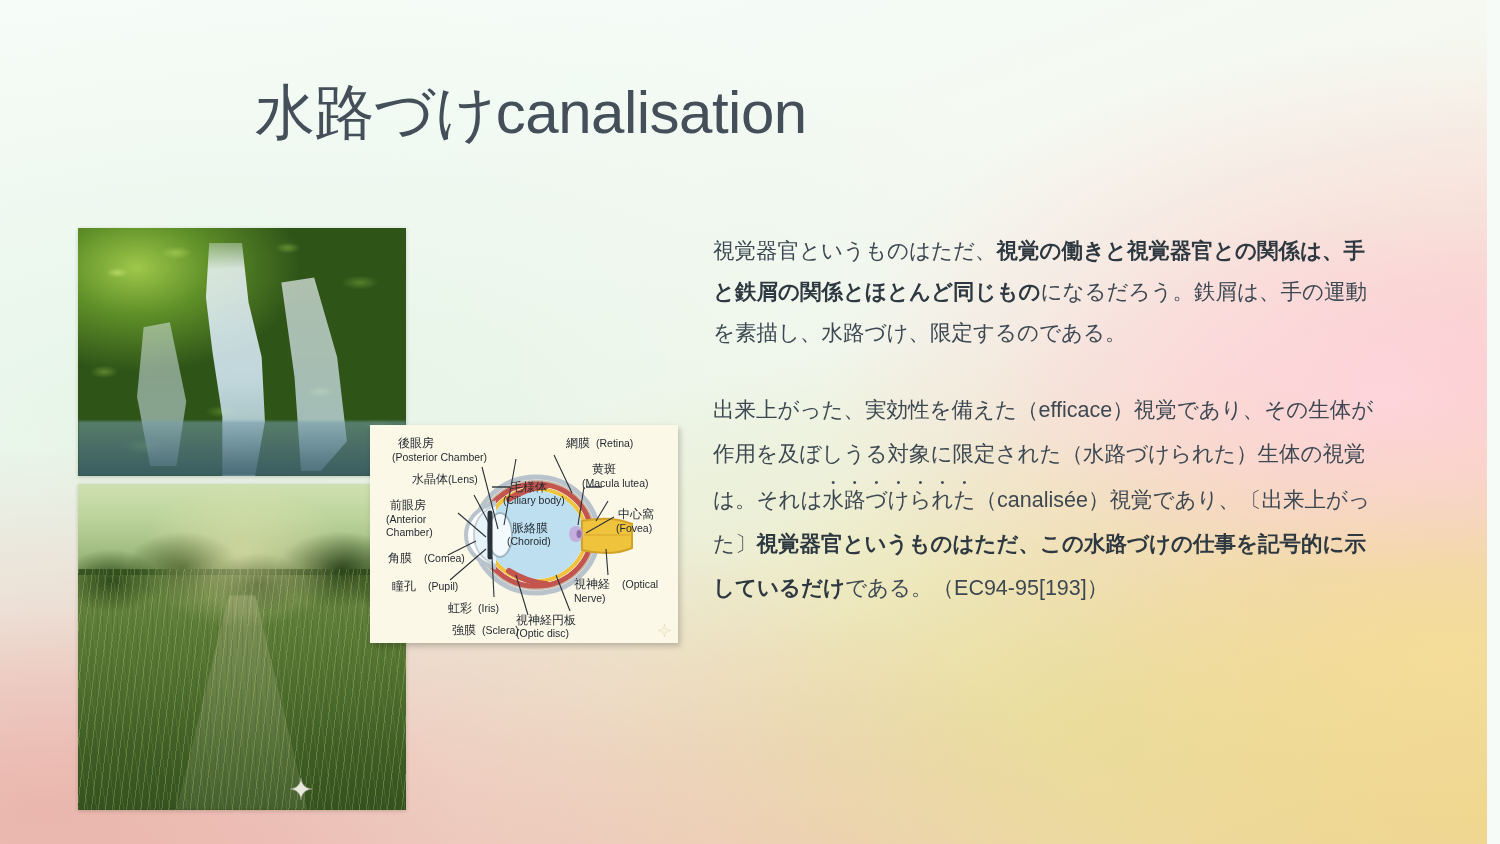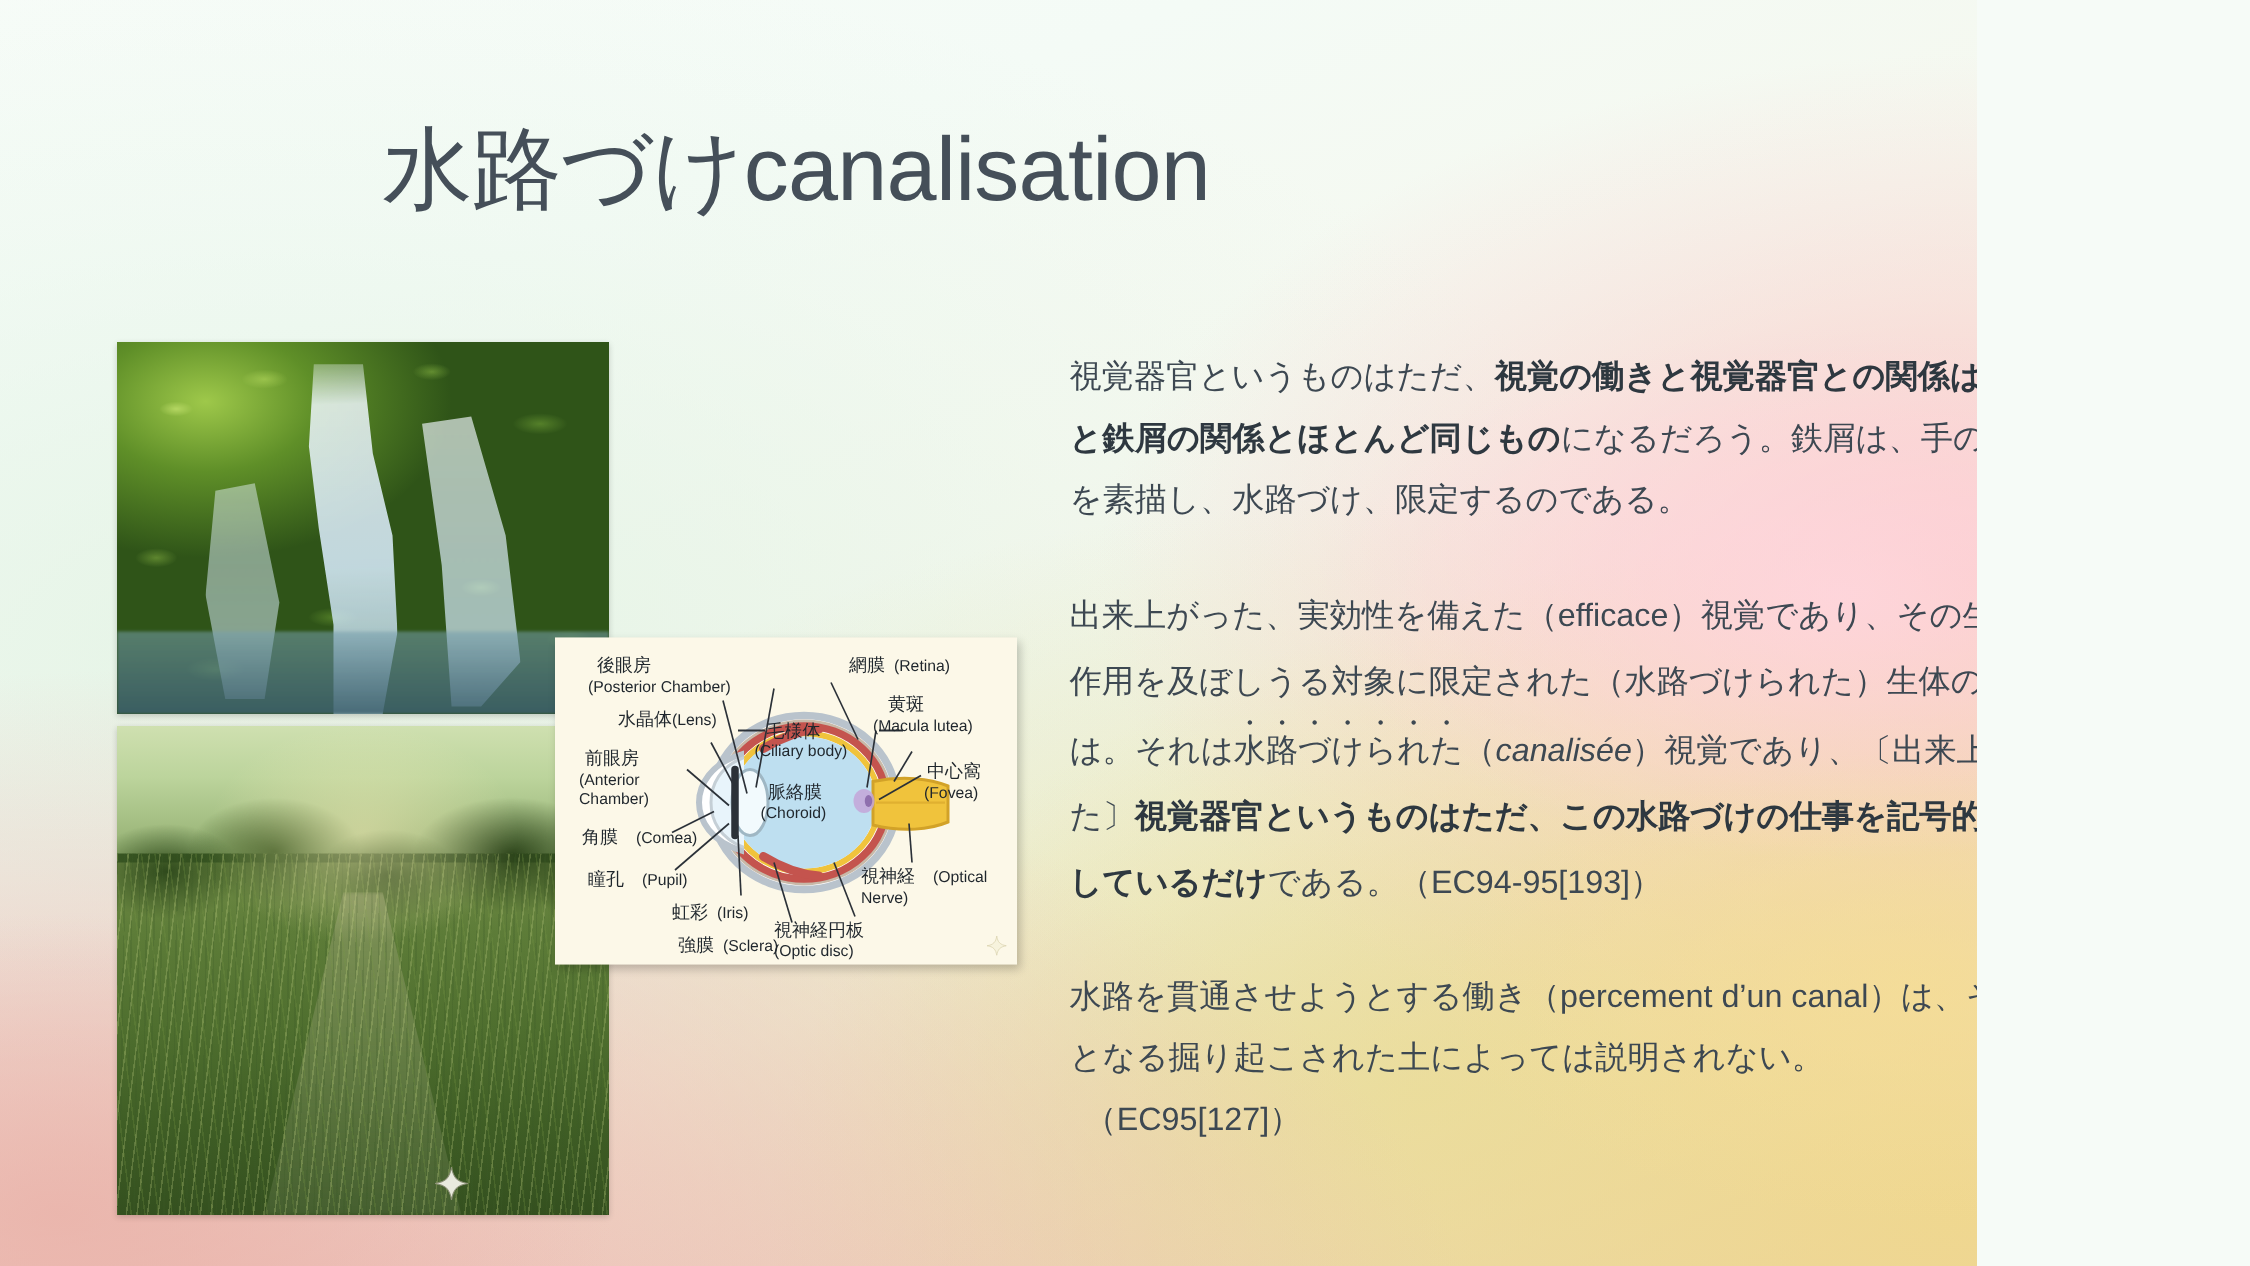--- a/index.html
+++ b/index.html
@@ -6,21 +6,21 @@
   html, body { width: 1500px; height: 844px; overflow: hidden; }
   body {
     font-family: "Liberation Sans", "DejaVu Sans", sans-serif;
     position: relative;
     background: #f6fbf7;
   }
 
   
   #slide {
     position: absolute; inset: 0;
-    width: 1318px; height: 844px;
+    width: 1487px; height: 844px;
     overflow: hidden;
     background:
       radial-gradient(115% 95% at 8% 108%,  rgba(236,184,176,0.95) 0%, rgba(236,184,176,0.55) 28%, rgba(236,184,176,0.0) 58%),
       radial-gradient(90% 80% at 100% 96%,  rgba(240,216,140,0.92) 0%, rgba(240,216,140,0.45) 36%, rgba(240,216,140,0.0) 68%),
       radial-gradient(62% 58% at 100% 46%,  rgba(250,196,198,0.90) 0%, rgba(250,200,200,0.38) 40%, rgba(250,200,200,0.0) 72%),
       radial-gradient(70% 60% at 72% 86%,   rgba(226,226,158,0.75) 0%, rgba(226,226,158,0.28) 45%, rgba(226,226,158,0.0) 78%),
       radial-gradient(85% 70% at 16% 52%,   rgba(226,243,228,0.85) 0%, rgba(230,245,232,0.30) 50%, rgba(230,245,232,0.0) 80%),
       linear-gradient(160deg, #f7fcf8 0%, #f4fbf6 22%, #f5f8ef 44%, #f7f0e2 66%, #efd9cd 85%, #e9c4bb 100%);
   }
   #glow-overlay {
@@ -172,21 +172,21 @@
     left: 713px; top: 231px;
     width: 672px;
     color: #3d4852;
     font-size: 21.5px;
     line-height: 41px;
   }
   .para { margin-bottom: 34px; }
   .para:last-child { margin-bottom: 0; }
   .bold { font-weight: bold; color: #2e3840; }
   .latin { font-family: "Liberation Sans", "DejaVu Sans", sans-serif; }
-  .latin-i { font-style: italic; }
+  .latin-i { }
   .cite { display: block; padding-left: 10px; }
   .dotted {
     text-emphasis: dot;
     -webkit-text-emphasis: dot;
     text-emphasis-position: over right;
     -webkit-text-emphasis-position: over right;
   }
   .p2 { line-height: 44px; }
 </style>
 </head>
@@ -325,19 +325,15 @@
   <div id="text-col">
 
     <div class="para">
       <span>視覚器官というものはただ、</span><span class="bold">視覚の働きと視覚器官との関係は、手と鉄屑の関係とほとんど同じもの</span><span>になるだろう。鉄屑は、手の運動を素描し、水路づけ、限定するのである。</span>
     </div>
 
     <div class="para p2">
       <span>出来上がった、実効性を備えた（</span><span class="latin">efficace</span><span>）視覚であり、その生体が作用を及ぼしうる対象に限定された（</span><span class="latin">水路づけられた</span><span>）生体の視覚は。それは</span><span class="dotted">水路づけられた</span><span>（</span><span class="latin latin-i">canalisée</span><span>）視覚であり、〔出来上がった〕</span><span class="bold">視覚器官というものはただ、この水路づけの仕事を記号的に示しているだけ</span><span>である。</span><span>（EC94-95[193]）</span>
     </div>
 
-    <div class="para">
-      <span>水路を貫通させようとする働き（</span><span class="latin">percement d’un canal</span><span>）は、その岸となる掘り起こされた土によっては説明されない。</span>
-      <span class="cite">（EC95[127]）</span>
-    </div>
 
   </div>
 </div>
 
 </body></html>

